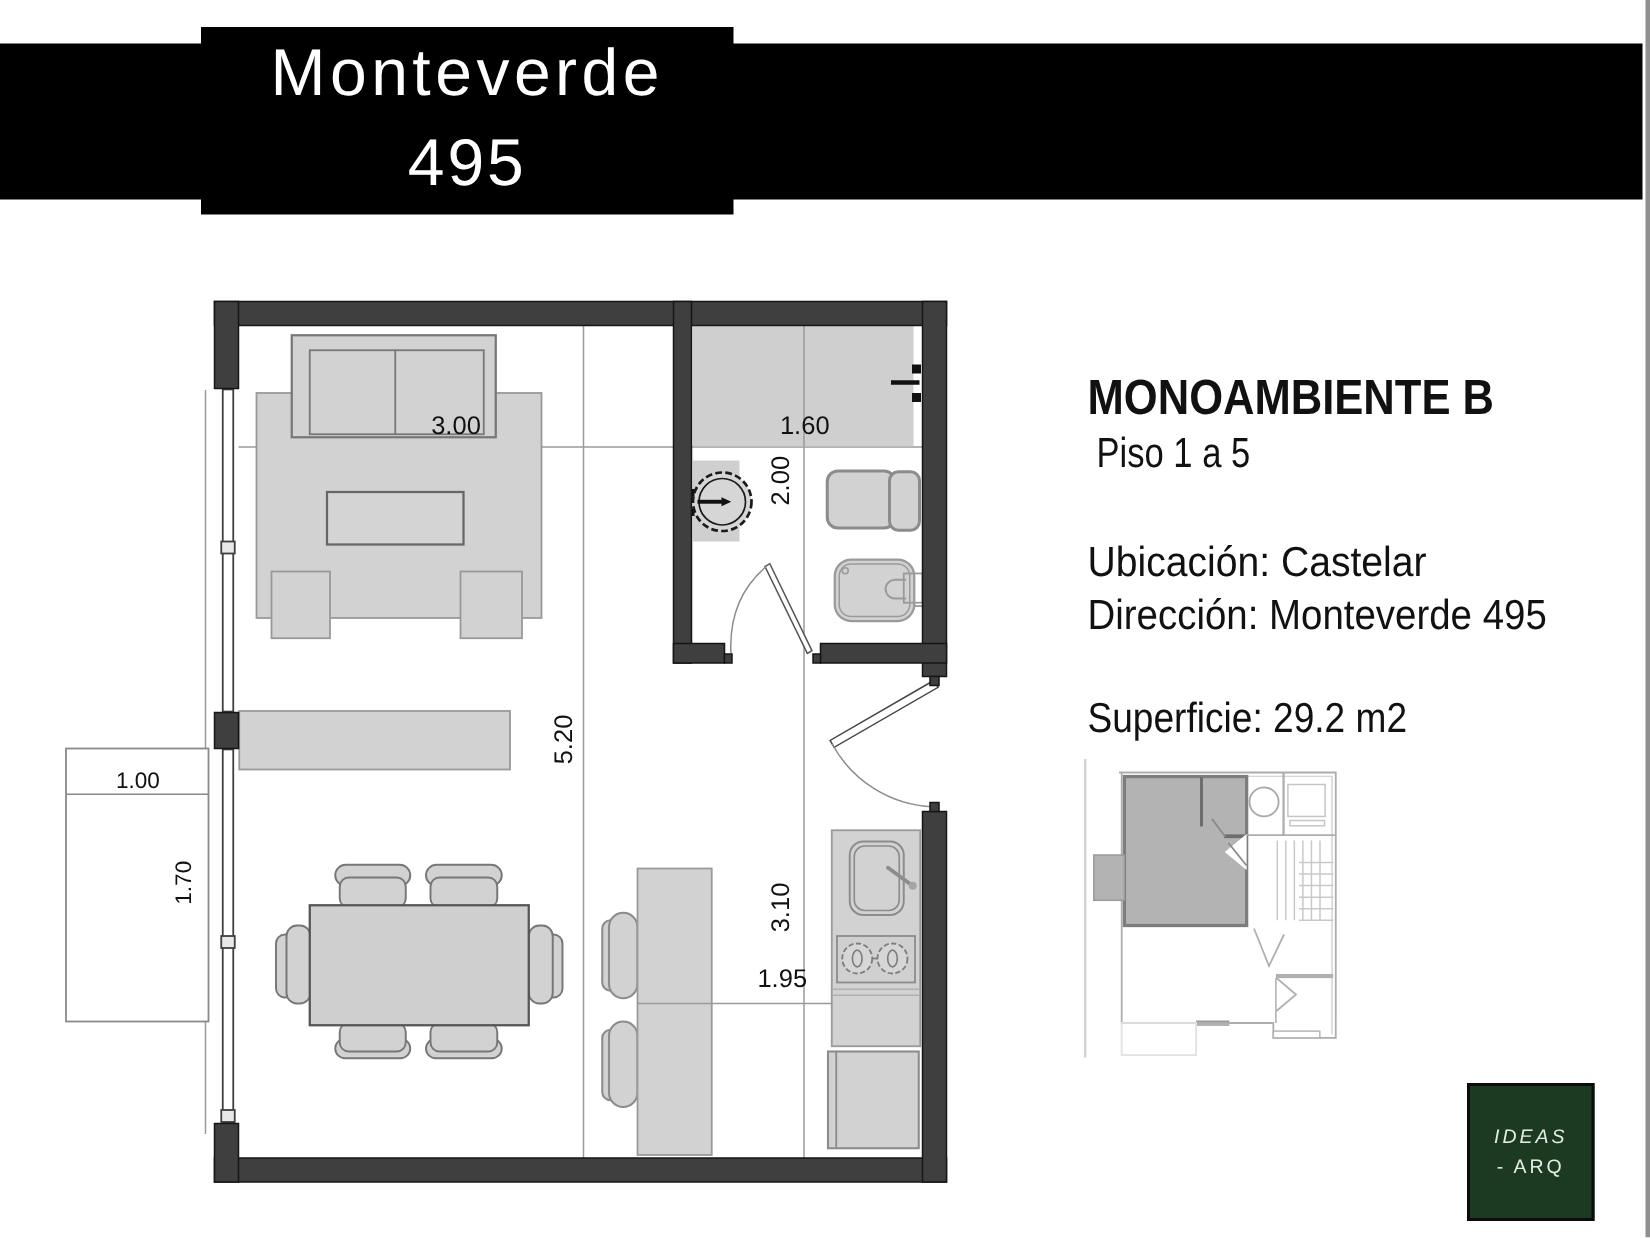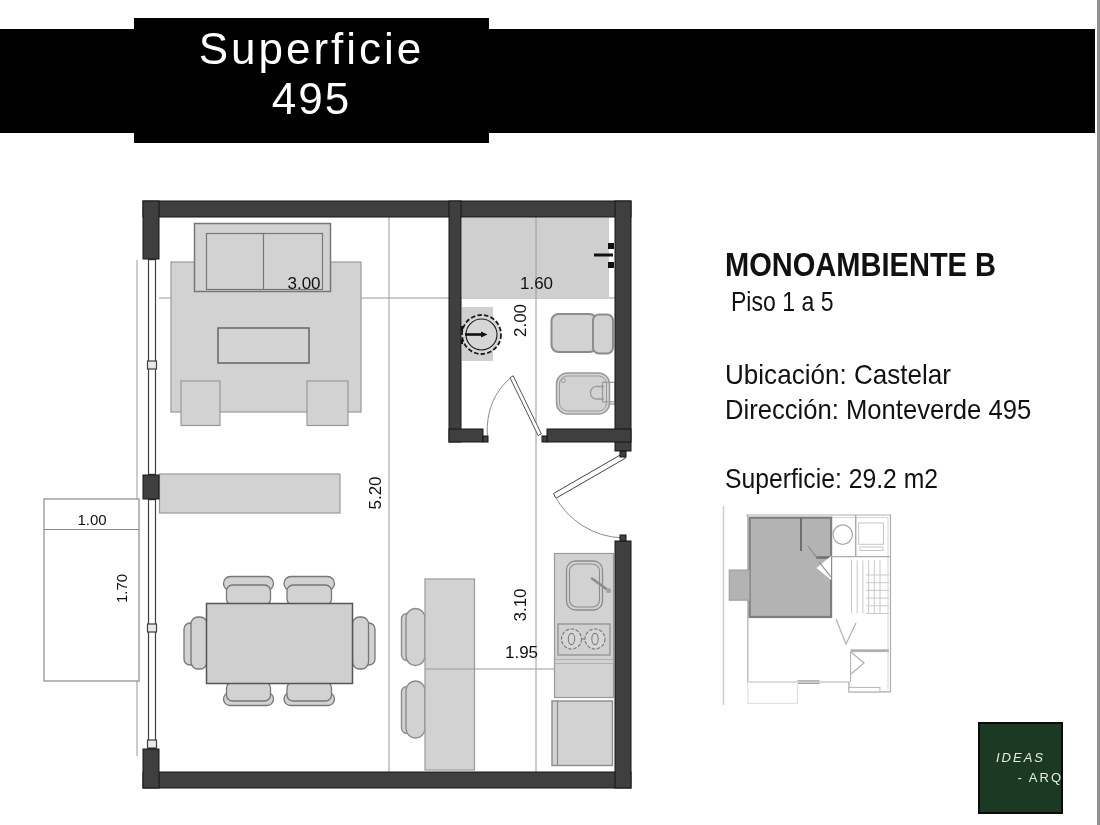--- a/index.html
+++ b/index.html
@@ -8,23 +8,23 @@
 </style>
 </head>
 <body>
 
 <div class="abs" style="left:1097px;top:0;width:3px;height:825px;background:#909090;"></div>
 
 <div class="abs" style="left:0;top:29px;width:1095px;height:104px;background:#000;"></div>
 
 <div class="abs" style="left:134px;top:18px;width:355px;height:125px;background:#000;"></div>
 
-<div class="abs" style="left:134px;top:24px;width:355px;text-align:center;color:#fff;font-size:44px;letter-spacing:3px;">Superficie</div>
-
-<div class="abs" style="left:134px;top:74px;width:355px;text-align:center;color:#fff;font-size:44px;letter-spacing:2px;">495</div>
+<div class="abs" style="left:134px;top:24px;width:355px;text-align:center;color:#fff;font-size:44px;letter-spacing:3px;">Monteverde</div>
+
+<div class="abs" style="left:134px;top:84px;width:355px;text-align:center;color:#fff;font-size:44px;letter-spacing:2px;">495</div>
 
 <svg class="abs" style="left:0;top:0;" width="1100" height="825" viewBox="0 0 1100 825">
 <g>
 
 <line x1="137" y1="260" x2="137" y2="756" stroke="#9a9a9a" stroke-width="1"></line>
 
 <line x1="159" y1="298" x2="615" y2="298" stroke="#9a9a9a" stroke-width="1"></line>
 
 <line x1="389" y1="217" x2="389" y2="772" stroke="#9a9a9a" stroke-width="1"></line>
 
@@ -285,13 +285,13 @@
 
 <div class="abs" style="left:725px;top:359px;font-size:28px;color:#111;white-space:nowrap;transform-origin:0 0;transform:scaleX(0.931);" id="t3">Ubicación: Castelar</div>
 
 <div class="abs" style="left:725px;top:394px;font-size:28px;color:#111;white-space:nowrap;transform-origin:0 0;transform:scaleX(0.915);" id="t4">Dirección: Monteverde 495</div>
 
 <div class="abs" style="left:725px;top:463px;font-size:28px;color:#111;white-space:nowrap;transform-origin:0 0;transform:scaleX(0.883);" id="t5">Superficie: 29.2 m2</div>
 
 <div class="abs" style="left:978px;top:722px;width:85px;height:92px;background:#1c3a22;border:2px solid #0c0c0c;box-sizing:border-box;"></div>
 
 <div class="abs" style="left:978px;top:750px;width:85px;text-align:center;color:#e4ece4;font-size:13px;letter-spacing:2px;font-style:italic;">IDEAS</div>
-<div class="abs" style="left:978px;top:770px;width:85px;text-align:right;color:#e4ece4;font-size:13px;letter-spacing:2px;">- ARQ</div>
+<div class="abs" style="left:978px;top:770px;width:85px;text-align:center;color:#e4ece4;font-size:13px;letter-spacing:2px;">- ARQ</div>
 
 </body></html>

